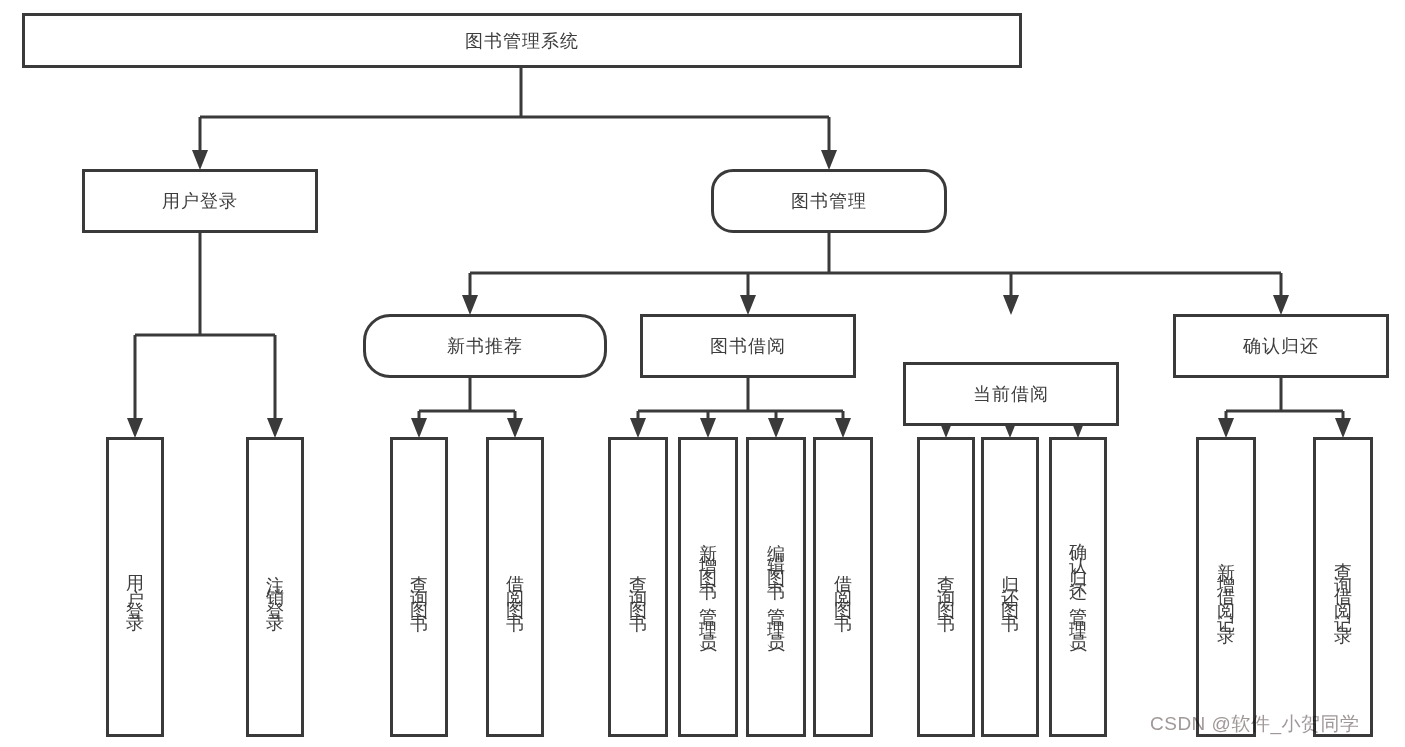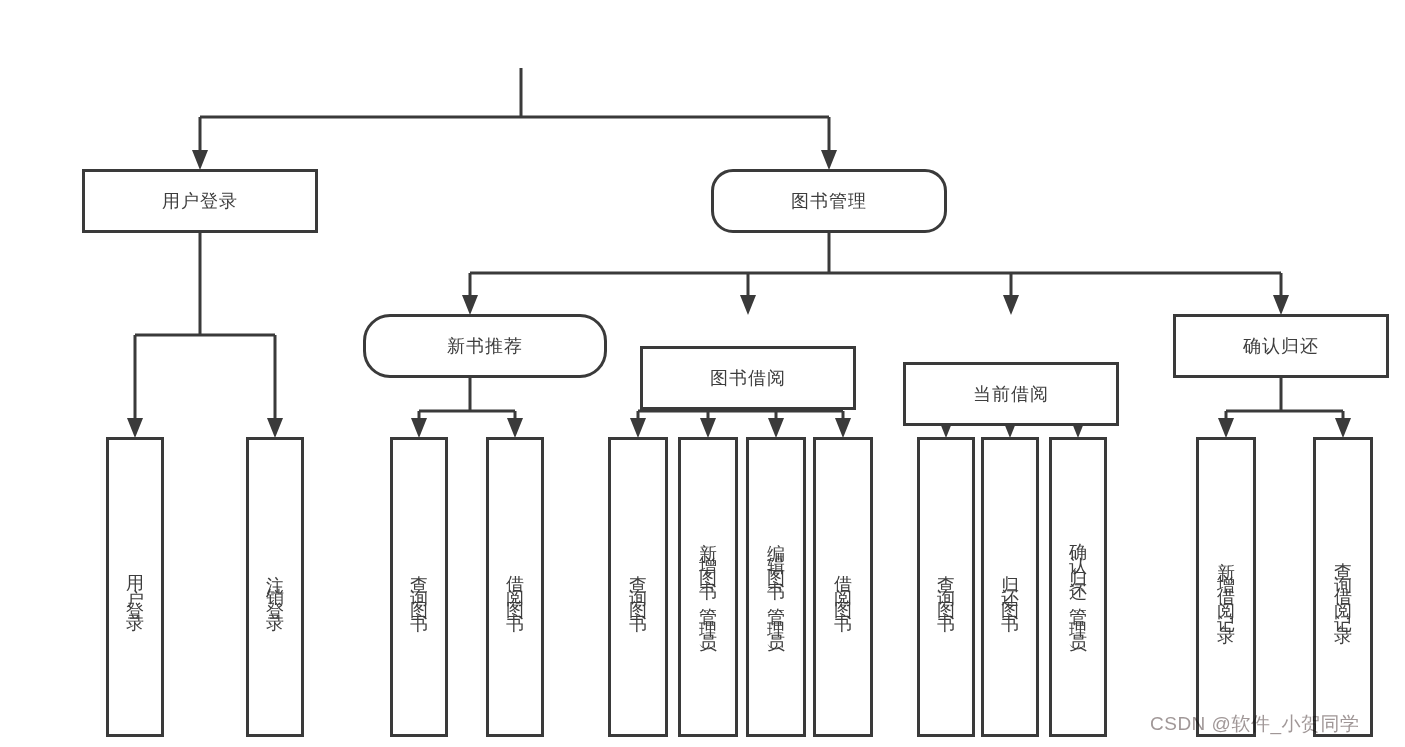--- a/index.html
+++ b/index.html
@@ -102,26 +102,27 @@
       <polygon points="1070,418 1086,418 1078,438"></polygon>
     </g>
 
     <g>
       <path d="M1281,378 V411 M1226,411 H1343 M1226,411 V420 M1343,411 V420"></path>
       <polygon points="1218,418 1234,418 1226,438"></polygon>
       <polygon points="1335,418 1351,418 1343,438"></polygon>
     </g>
   </svg>
 
+  <div class="node h-node" style="left:22px;top:13px;width:1000px;height:55px;">图书管理系统</div>
 
   <div class="node h-node" style="left:82px;top:169px;width:236px;height:64px;">用户登录</div>
   <div class="node h-node" style="left:711px;top:169px;width:236px;height:64px;border-radius:22px;">图书管理</div>
 
   <div class="node h-node" style="left:363px;top:314px;width:244px;height:64px;border-radius:27px;">新书推荐</div>
-  <div class="node h-node" style="left:640px;top:314px;width:216px;height:64px;margin-top:32px;">图书借阅</div>
+  <div class="node h-node" style="left:640px;top:314px;width:216px;height:64px;">图书借阅</div>
   <div class="node h-node" style="left:903px;top:314px;width:216px;height:64px;margin-top:48px;">当前借阅</div>
   <div class="node h-node" style="left:1173px;top:314px;width:216px;height:64px;">确认归还</div>
 
   <div class="node v-node" style="left:106px;top:437px;width:58px;height:300px;">
     <span class="v-label">用户登录</span>
   </div>
   <div class="node v-node" style="left:246px;top:437px;width:58px;height:300px;">
     <span class="v-label">注销登录</span>
   </div>
 

